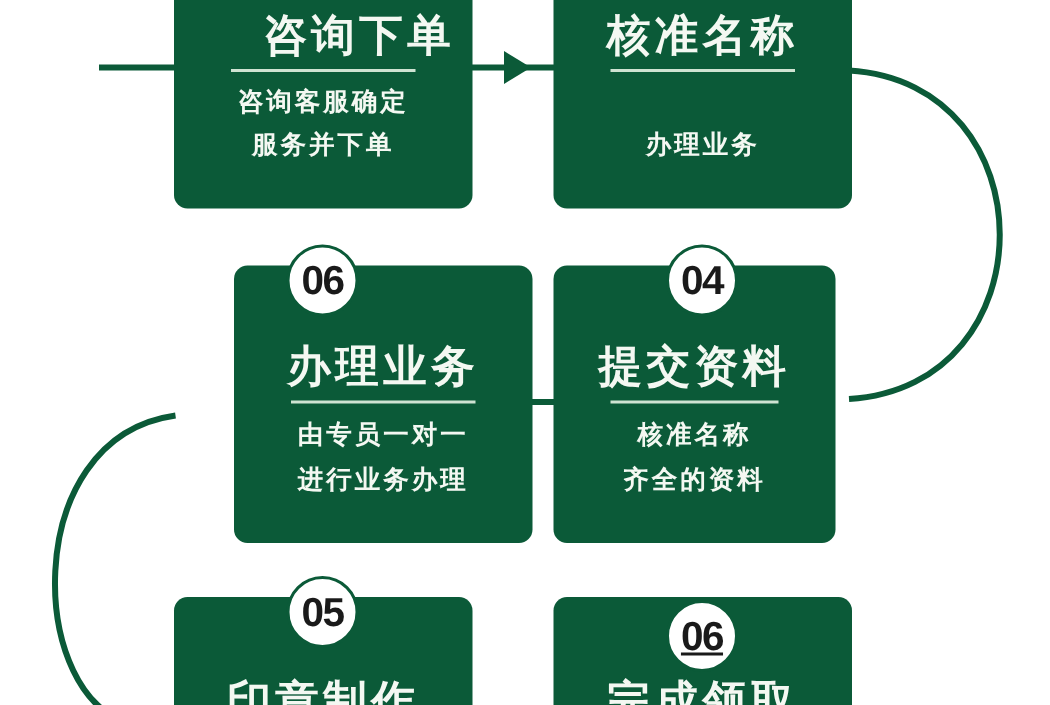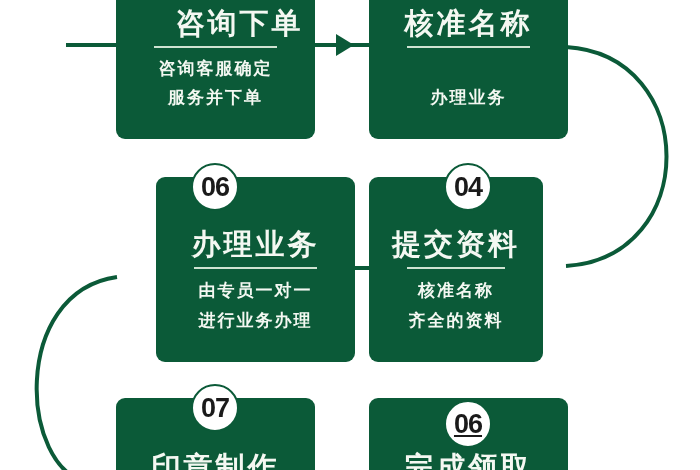--- a/index.html
+++ b/index.html
@@ -104,28 +104,28 @@
 
 <div class="step-num" style="left:191px; top:163px;">06</div>
 <div class="step-box" style="left:116px; top:177px; width:199px; height:185px;margin-left:40px;">
   <div class="step-title" style="top:50px;">办理业务</div>
   <div class="step-rule" style="top:90px;"></div>
   <div class="step-desc" style="top:99px;">由专员一对一</div>
   <div class="step-desc" style="top:129px;">进行业务办理</div>
 </div>
 
 <div class="step-num" style="left:444px; top:163px;">04</div>
-<div class="step-box" style="left:369px; top:177px; width:174px; height:185px;">
+<div class="step-box" style="left:369px; top:177px; width:188px; height:185px;">
   <div class="step-title" style="top:50px;">提交资料</div>
   <div class="step-rule" style="top:90px;"></div>
   <div class="step-desc" style="top:99px;">核准名称</div>
   <div class="step-desc" style="top:129px;">齐全的资料</div>
 </div>
 
-<div class="step-num" style="left:191px; top:384px;">07</div>
+<div class="step-num" style="left:191px; top:384px;">05</div>
 <div class="step-box" style="left:116px; top:398px; width:199px; height:100px;">
   <div class="step-title" style="top:52px;">印章制作</div>
 </div>
 
 <div class="step-num" style="left:444px; top:400px;text-decoration:underline;">06</div>
 <div class="step-box" style="left:369px; top:398px; width:199px; height:100px;">
   <div class="step-title" style="top:52px;">完成领取</div>
 </div>
 
 </body></html>

